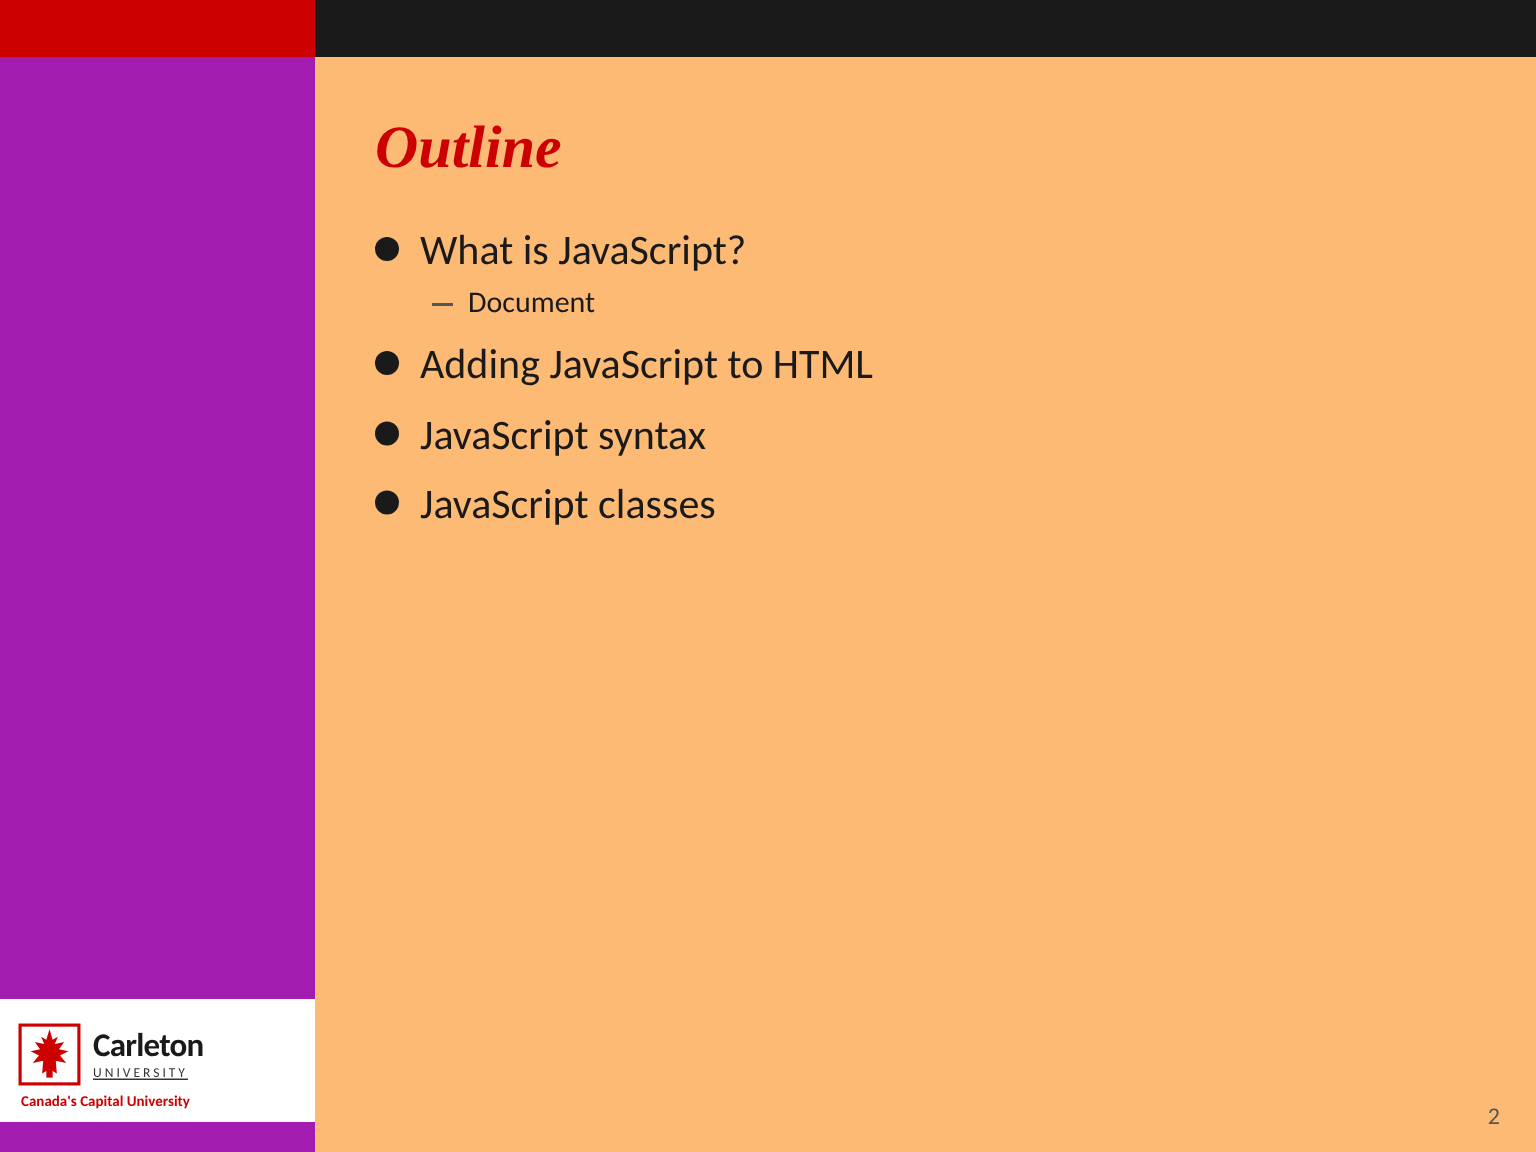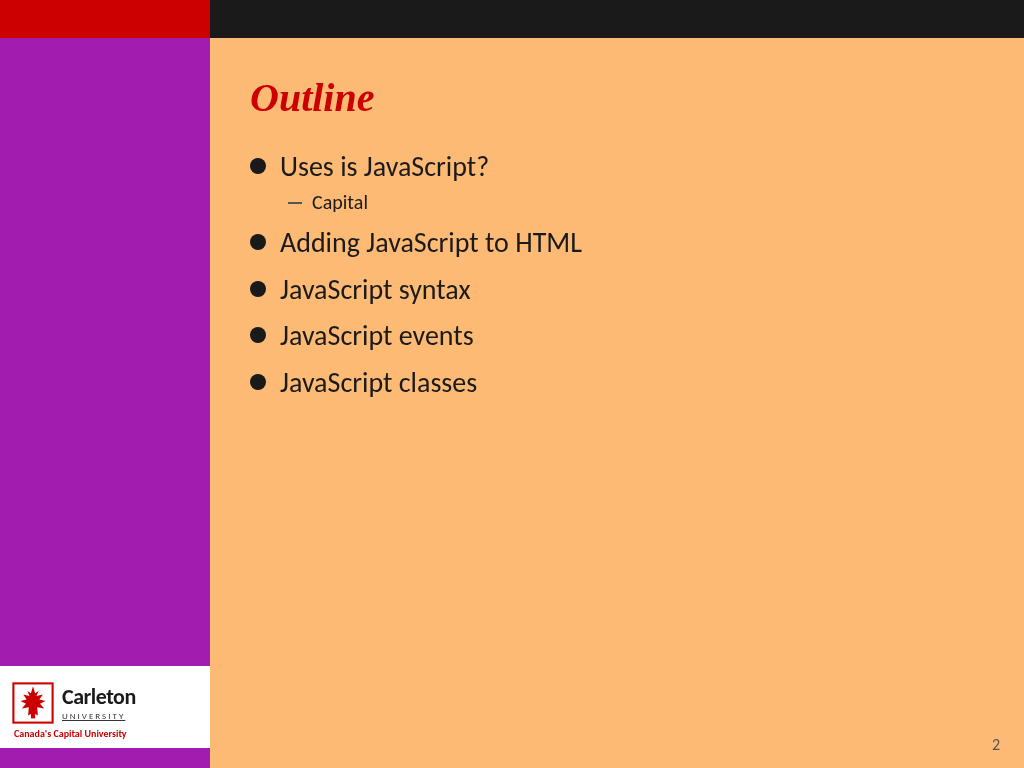--- a/index.html
+++ b/index.html
@@ -223,44 +223,40 @@
   </div>
 
   <div class="content-area">
     <div class="slide-title">Outline</div>
 
     <ul class="bullet-list">
 
       <li class="bullet-item">
         <span class="bullet-dot"></span>
         <span class="bullet-text">
-          <span>Uses is JavaScript?</span>
+          <span>What is JavaScript?</span>
           <ul class="sub-bullet-list">
             <li class="sub-bullet-item">
               <span class="sub-bullet-dash"></span>
-              <span>Capital</span>
+              <span>Document</span>
             </li>
           </ul>
         </span>
       </li>
 
       <li class="bullet-item">
         <span class="bullet-dot"></span>
         <span class="bullet-text">Adding JavaScript to HTML</span>
       </li>
 
       <li class="bullet-item">
         <span class="bullet-dot"></span>
         <span class="bullet-text">JavaScript syntax</span>
       </li>
 
-      <li class="bullet-item">
-        <span class="bullet-dot"></span>
-        <span class="bullet-text">JavaScript events</span>
-      </li>
 
       <li class="bullet-item">
         <span class="bullet-dot"></span>
         <span class="bullet-text">JavaScript classes</span>
       </li>
 
     </ul>
   </div>
 </div>
 

